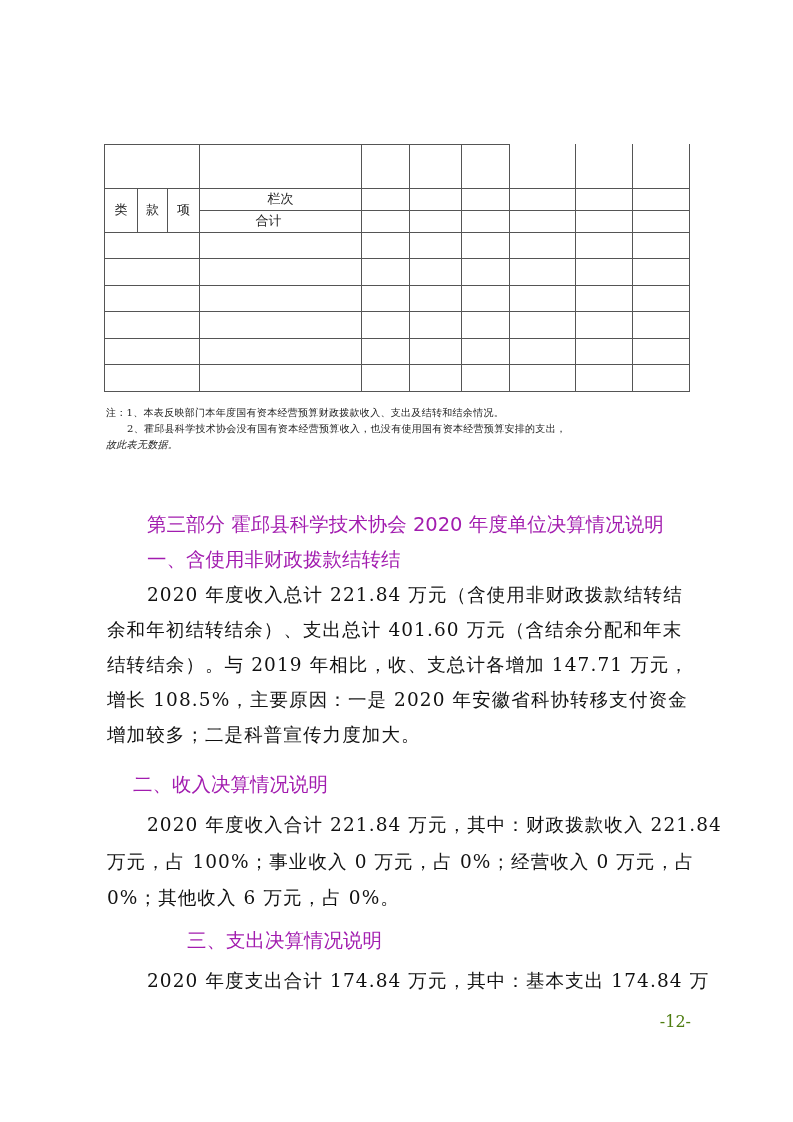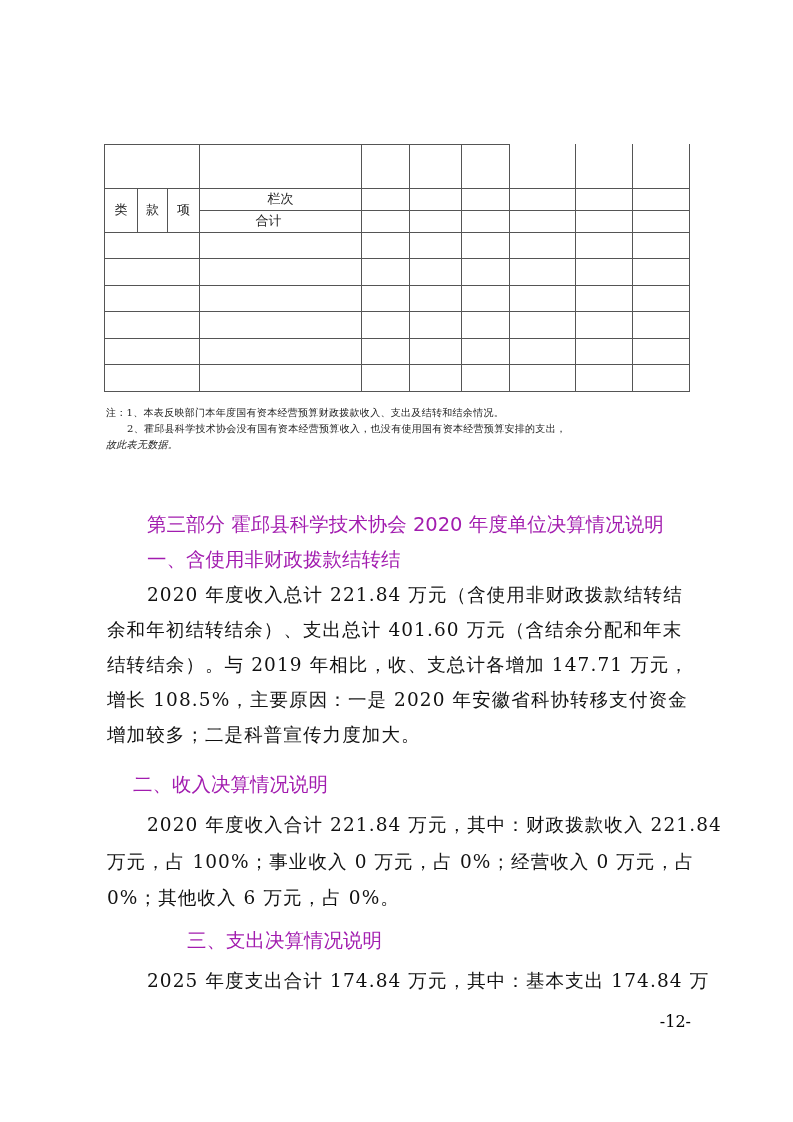--- a/index.html
+++ b/index.html
@@ -5,21 +5,21 @@
   html, body { margin: 0; padding: 0; background: #ffffff; }
   body { width: 793px; height: 1122px; position: relative; overflow: hidden;
          font-family: "DejaVu Serif", "Liberation Serif", serif; color: #1a1a1a; }
   .hl { position: absolute; height: 0; border-top: 1.5px solid #555; }
   .vl { position: absolute; width: 0; border-left: 1.5px solid #555; }
   .cell-text { position: absolute; font-size: 13px; text-align: center; line-height: 1; color: #222; }
   .note { position: absolute; font-size: 10px; line-height: 16px; color: #222; white-space: nowrap; letter-spacing: 0.3px; }
   .heading { position: absolute; font-family: "DejaVu Sans", "Liberation Sans", sans-serif; font-size: 19.5px; line-height: 24px; color: #a21caf; white-space: nowrap; }
   .body-line { position: absolute; left: 107px; width: 585px; font-size: 18.5px; line-height: 24px; color: #111; white-space: nowrap; letter-spacing: 1.1px; }
   .indent { left: 147px; width: 545px; }
-  .page-num { position: absolute; right: 102px; top: 1012px; font-size: 16px; color: #000000; }
+  .page-num { position: absolute; right: 102px; top: 1012px; font-size: 16px; color: #4d7c0f; }
 </style>
 </head>
 <body>
 
 <div>
 
   <div class="hl" style="left:104px; top:144px; width:405px;"></div>
   <div class="hl" style="left:104px; top:188px; width:586px;"></div>
   <div class="hl" style="left:199px; top:210px; width:491px;"></div>
   <div class="hl" style="left:104px; top:232px; width:586px;"></div>
@@ -61,15 +61,15 @@
 <div class="body-line" style="top:653px;">结转结余）。与 2019 年相比，收、支总计各增加 147.71 万元，</div>
 <div class="body-line" style="top:688px;">增长 108.5%，主要原因：一是 2020 年安徽省科协转移支付资金</div>
 <div class="body-line" style="top:723px;">增加较多；二是科普宣传力度加大。</div>
 
 <div class="heading" style="left:133px; top:773px;">二、收入决算情况说明</div>
 <div class="body-line indent" style="top:813px;">2020 年度收入合计 221.84 万元，其中：财政拨款收入 221.84</div>
 <div class="body-line" style="top:850px;">万元，占 100%；事业收入 0 万元，占 0%；经营收入 0 万元，占</div>
 <div class="body-line" style="top:886px;">0%；其他收入 6 万元，占 0%。</div>
 
 <div class="heading" style="left:147px; top:929px;margin-left:40px;">三、支出决算情况说明</div>
-<div class="body-line indent" style="top:969px;">2025 年度支出合计 174.84 万元，其中：基本支出 174.84 万</div>
+<div class="body-line indent" style="top:969px;">2020 年度支出合计 174.84 万元，其中：基本支出 174.84 万</div>
 
 <div class="page-num">-12-</div>
 
 </body></html>

